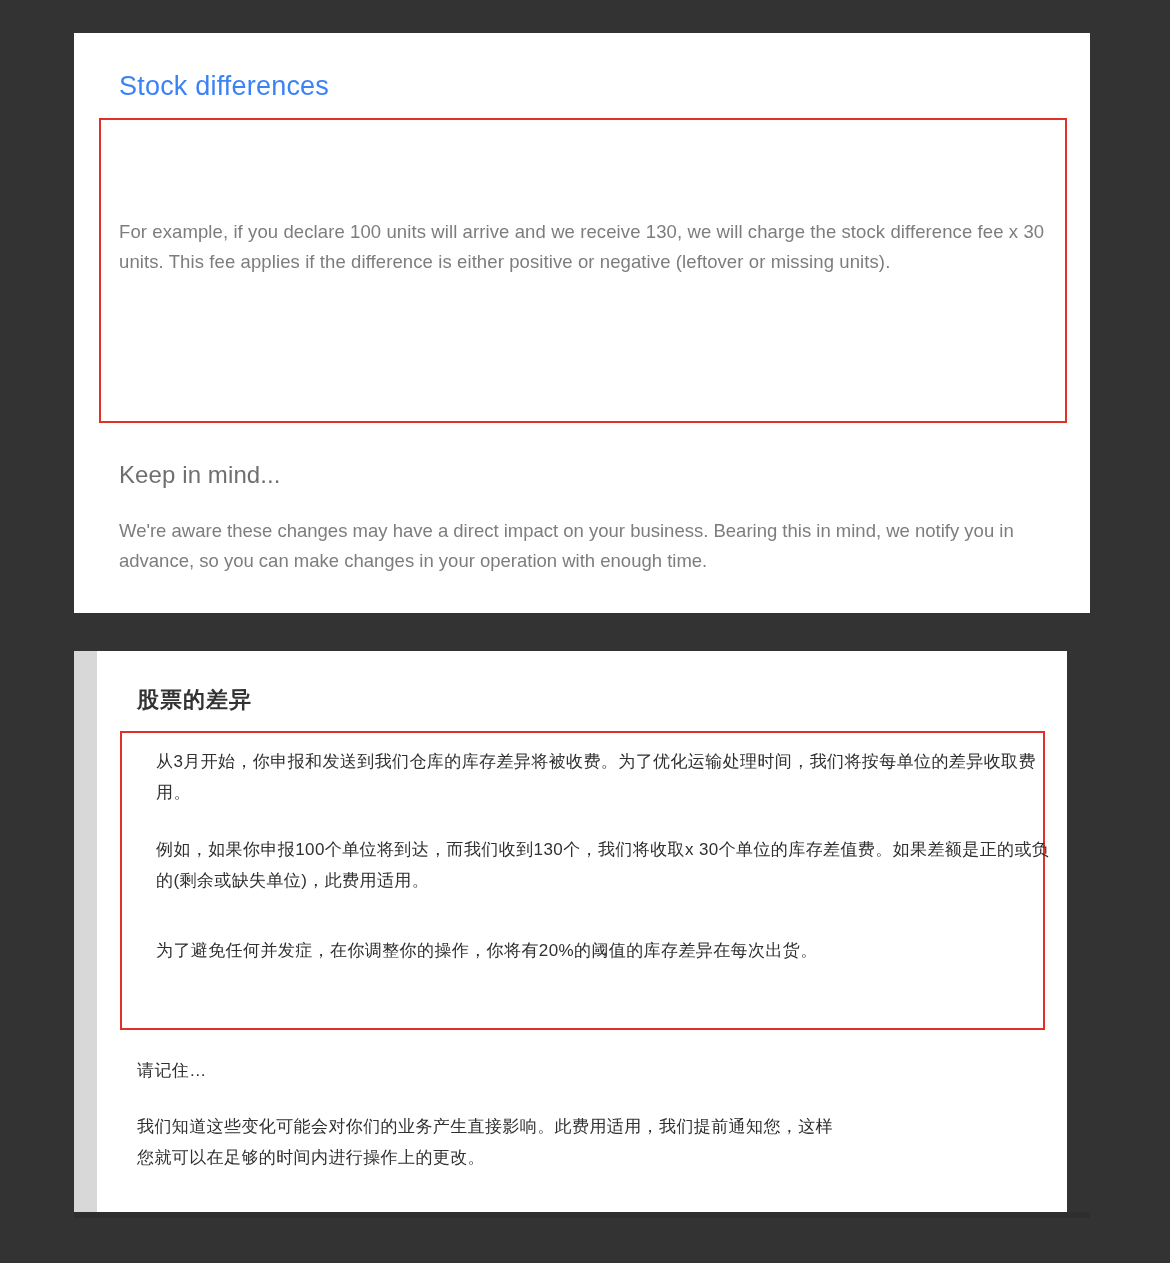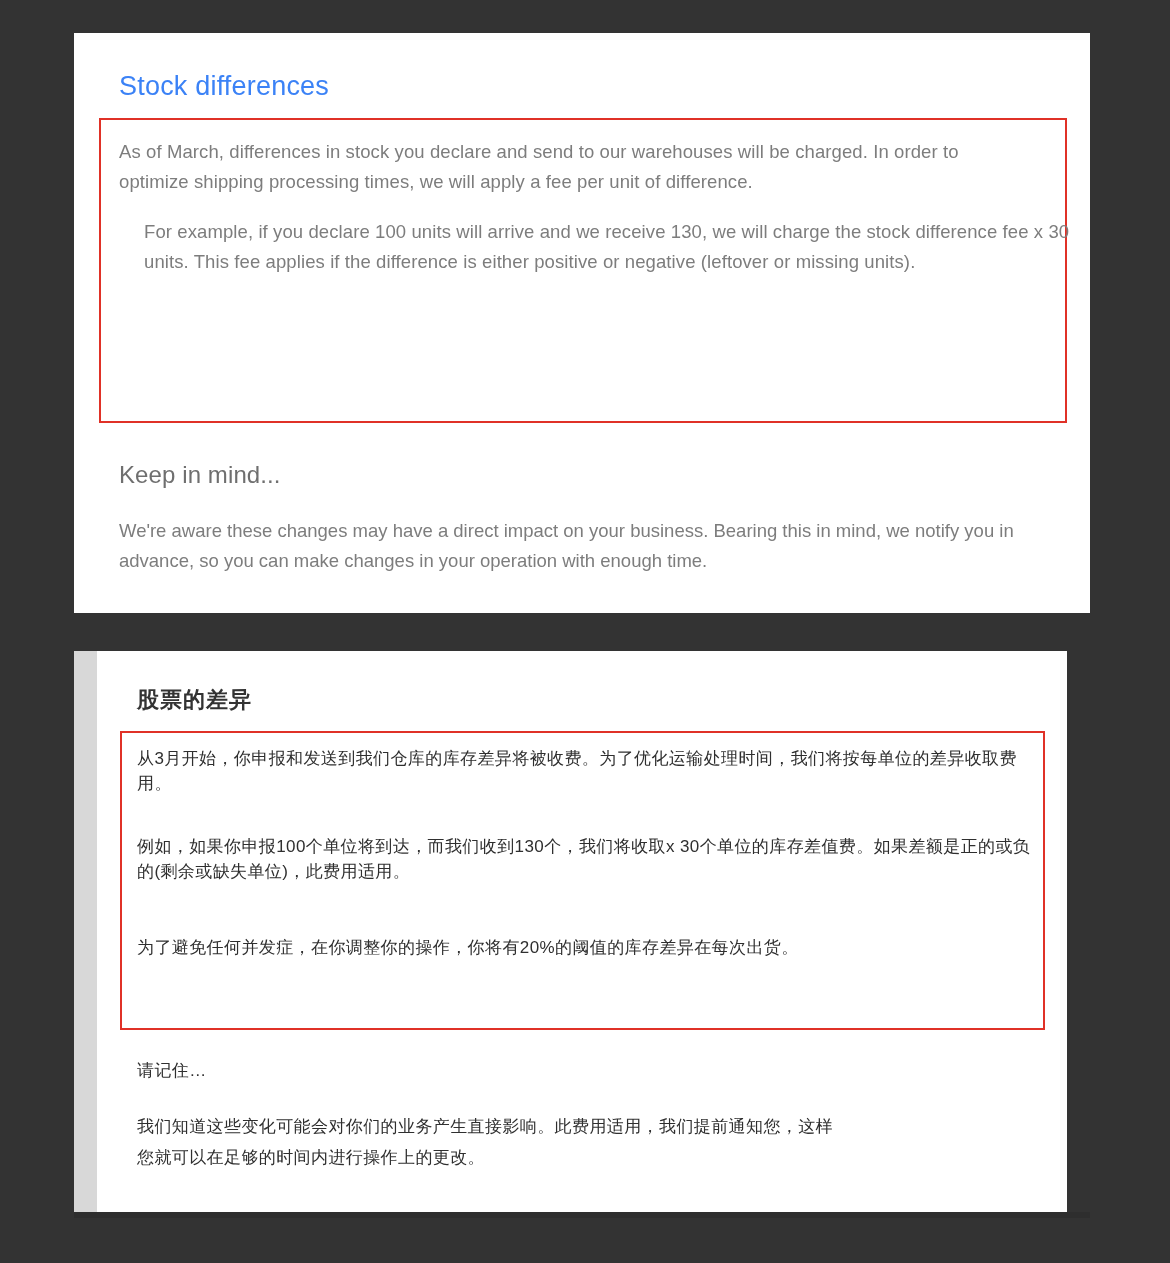--- a/index.html
+++ b/index.html
@@ -44,21 +44,21 @@
     box-sizing: border-box;
   }
   .en-para {
     position: absolute;
     color: #7d7d7d;
     font-size: 18.5px;
     line-height: 30px;
     letter-spacing: 0.1px;
   }
   .en-p1 { left: 45px; top: 104px; width: 900px; }
-  .en-p2 { left: 45px; top: 184px; width: 930px; margin-left: 25px; }
+  .en-p2 { left: 45px; top: 184px; width: 930px; }
   .en-p3 { left: 45px; top: 295px; width: 930px; }
 
   .en-keep {
     position: absolute;
     left: 45px;
     top: 428px;
     font-size: 24px;
     color: #6f6f6f;
     letter-spacing: 0.1px;
   }
@@ -113,22 +113,23 @@
     top: 80px;
     width: 925px;
     height: 299px;
     border: 2px solid #e03127;
     box-sizing: border-box;
   }
   .zh-para {
     position: absolute;
     color: #2f2f2f;
     font-size: 17px;
-    line-height: 25px;
+    line-height: 31px;
     letter-spacing: 0.4px;
+    margin-left: 19px;
   }
   .zh-p1 { left: 40px; top: 95px; width: 880px; }
   .zh-p2 { left: 40px; top: 183px; width: 895px; }
   .zh-p3 { left: 40px; top: 284px; width: 880px; }
   .zh-keep {
     position: absolute;
     left: 40px;
     top: 408px;
     font-size: 17px;
     color: #2f2f2f;
@@ -146,21 +147,20 @@
   }
 </style>
 </head>
 <body>
 
 <div class="panel-en">
   <div class="en-title">Stock differences</div>
 
   <div class="en-highlight-box"></div>
 
-  <div class="en-para en-p1">As of March, differences in stock you declare and send to our warehouses will be charged. In order to optimize shipping processing times, we will apply a fee per unit of difference.</div>
   <div class="en-para en-p2">For example, if you declare 100 units will arrive and we receive 130, we will charge the stock difference fee x 30 units. This fee applies if the difference is either positive or negative (leftover or missing units).</div>
 
   <div class="en-keep">Keep in mind...</div>
   <div class="en-p4">We're aware these changes may have a direct impact on your business. Bearing this in mind, we notify you in advance, so you can make changes in your operation with enough time.</div>
 </div>
 
 <div class="panel-zh-outer">
   <div class="panel-zh-inner">
     <div class="zh-title">股票的差异</div>
 

